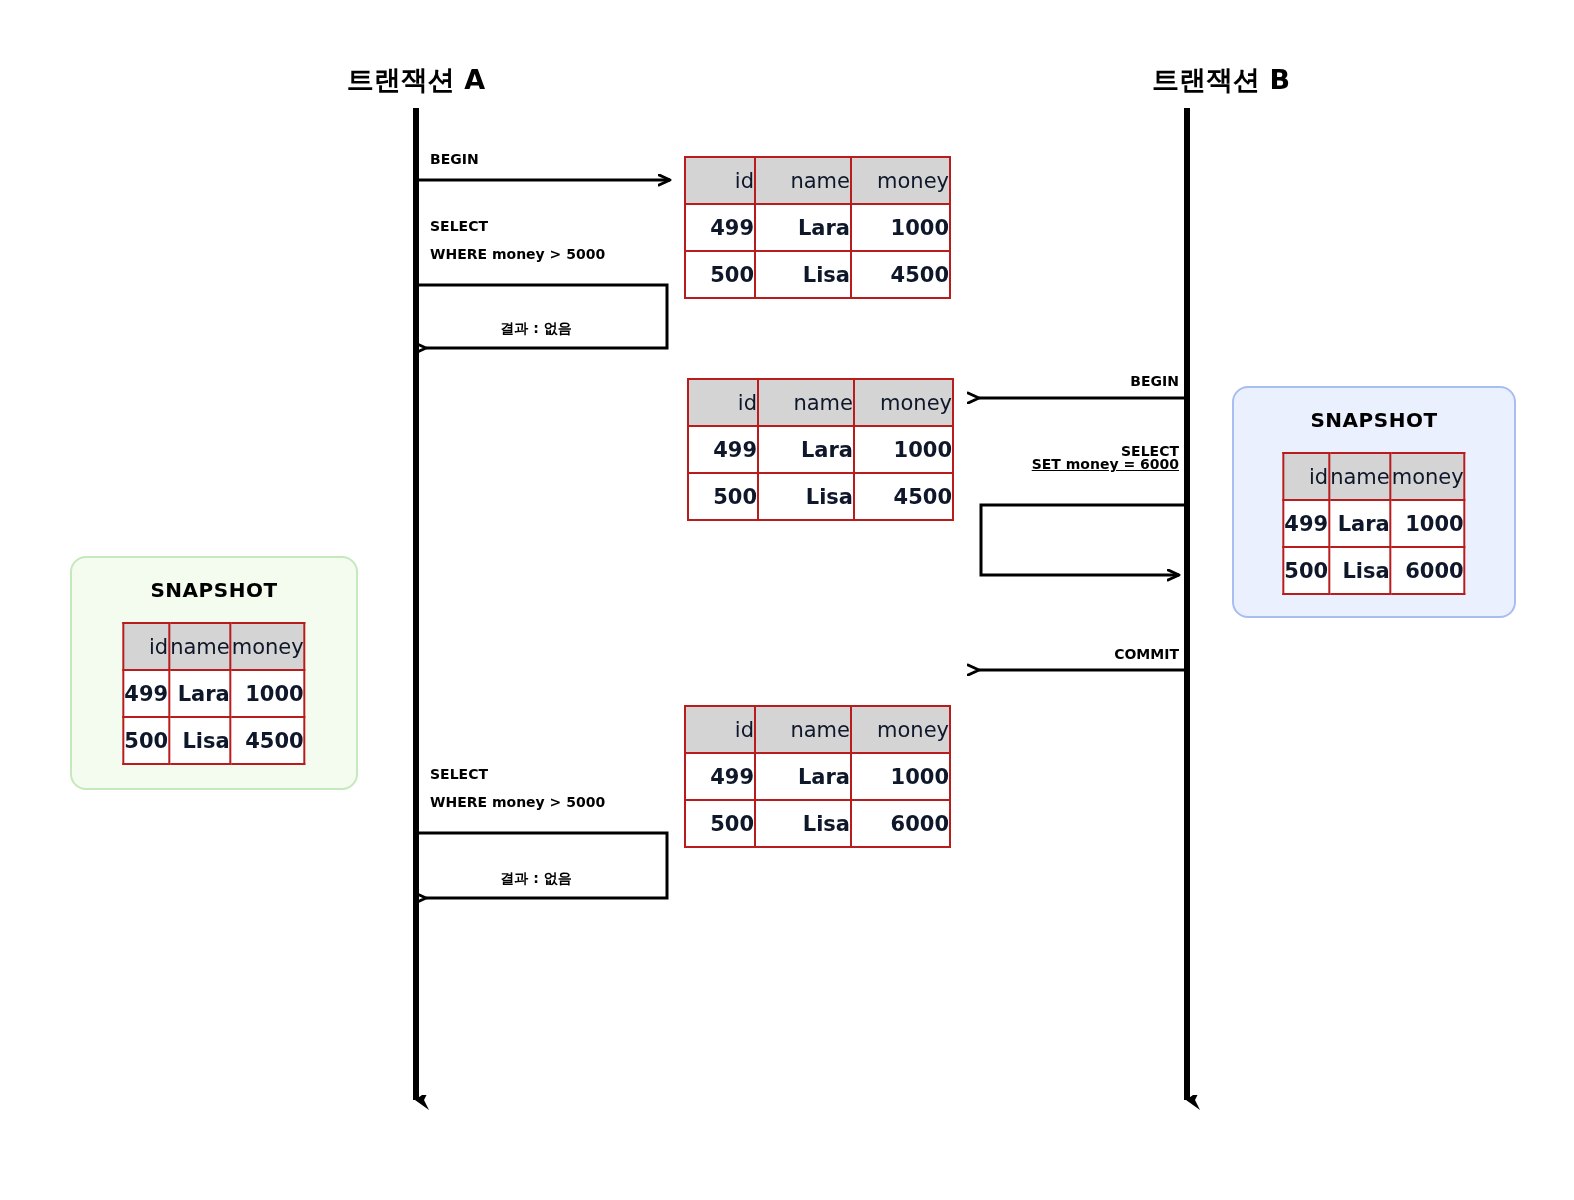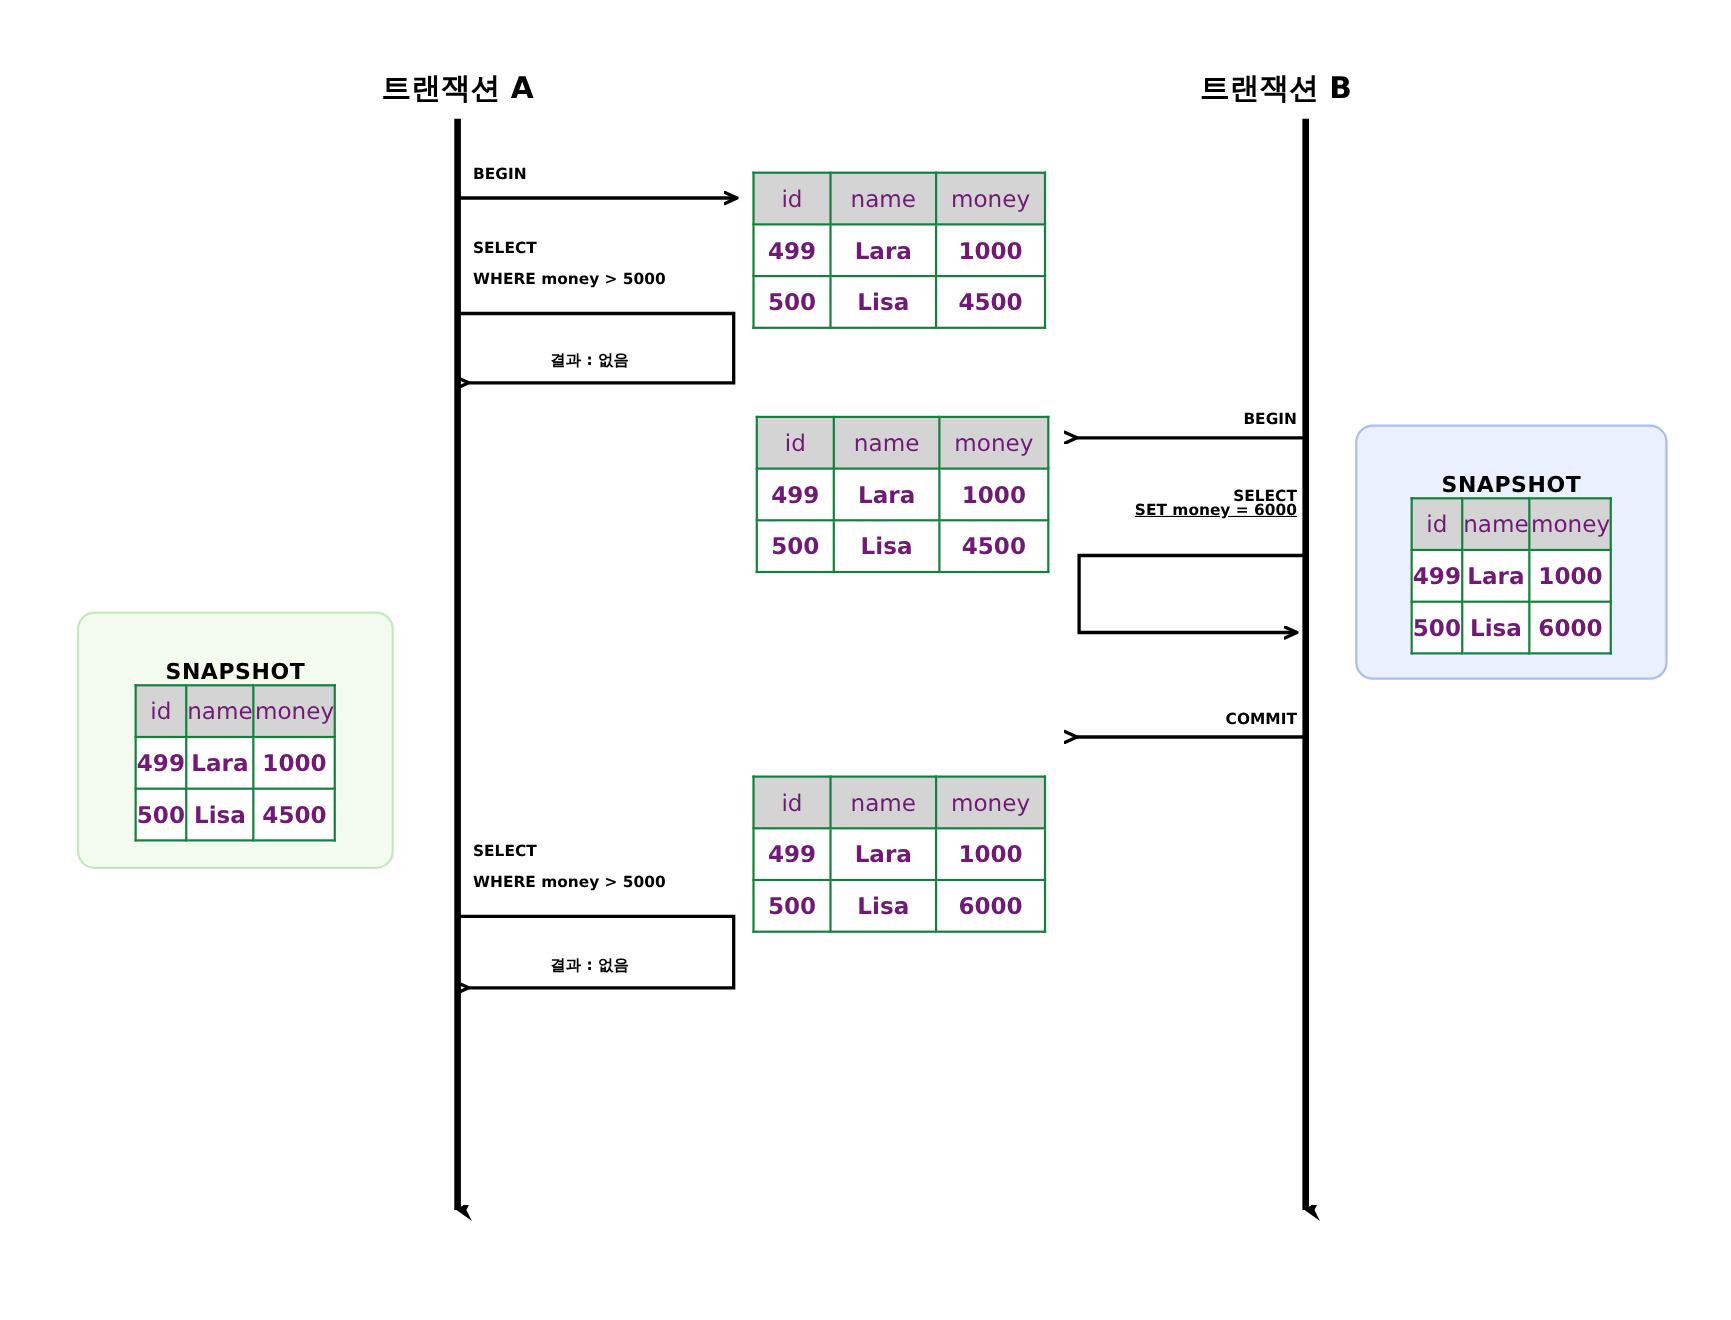--- a/index.html
+++ b/index.html
@@ -55,24 +55,24 @@
   }
 
   
   .db-table {
     position: absolute;
     border-collapse: collapse;
     background: #ffffff;
     table-layout: fixed;
   }
   .db-table td, .db-table th {
-    border: 2px solid #15803d;
-    text-align: center;
+    border: 2px solid #b91c1c;
+    text-align: right;
     font-size: 21px;
-    color: #701a75;
+    color: #0f172a;
     padding: 0;
     height: 45px;
     font-weight: bold;
   }
   .db-table th {
     background: #d4d4d4;
     font-weight: normal;
     font-size: 21px;
   }
   .db-table .c-id    { width: 68px; }
@@ -88,21 +88,21 @@
   .snapshot-panel.green {
     background: #f3fcef;
     border: 2px solid #c5e8bd;
   }
   .snapshot-panel.blue {
     background: #eaf0fd;
     border: 2px solid #a9bdf0;
   }
   .snapshot-title {
     position: absolute;
-    top: 40px;
+    top: 20px;
     left: 0;
     right: 0;
     text-align: center;
     font-size: 20px;
     font-weight: bold;
     color: #000000;
     letter-spacing: 0.5px;
   }
   .snapshot-panel .db-table {
     position: absolute;
@@ -140,21 +140,21 @@
     <line x1="1161" y1="398" x2="955" y2="398" stroke="#000" stroke-width="3" marker-end="url(#arrowL)"></line>
 
     <path d="M1161,505 L957,505 L957,575 L1155,575" fill="none" stroke="#000" stroke-width="3" marker-end="url(#arrowR)"></path>
 
     <line x1="1161" y1="670" x2="955" y2="670" stroke="#000" stroke-width="3" marker-end="url(#arrowL)"></line>
 
     <path d="M394,833 L643,833 L643,898 L402,898" fill="none" stroke="#000" stroke-width="3" marker-end="url(#arrowL)"></path>
   </svg>
 
   <div class="lifeline-title" style="left:392px; top:62px;">트랜잭션 A</div>
-  <div class="lifeline-title" style="left:1136px; top:62px;">트랜잭션 B</div>
+  <div class="lifeline-title" style="left:1197px; top:62px;">트랜잭션 B</div>
 
   <div class="msg-label" style="left:406px; top:145px;">BEGIN</div>
 
   <div class="msg-label" style="left:406px; top:212px;">SELECT</div>
   <div class="msg-label" style="left:406px; top:240px;">WHERE money &gt; 5000</div>
 
   <div class="msg-label center-align" style="left:512px; top:314px;">결과 : 없음</div>
 
   <div class="msg-label" style="left:406px; top:760px;">SELECT</div>
   <div class="msg-label" style="left:406px; top:788px;">WHERE money &gt; 5000</div>

